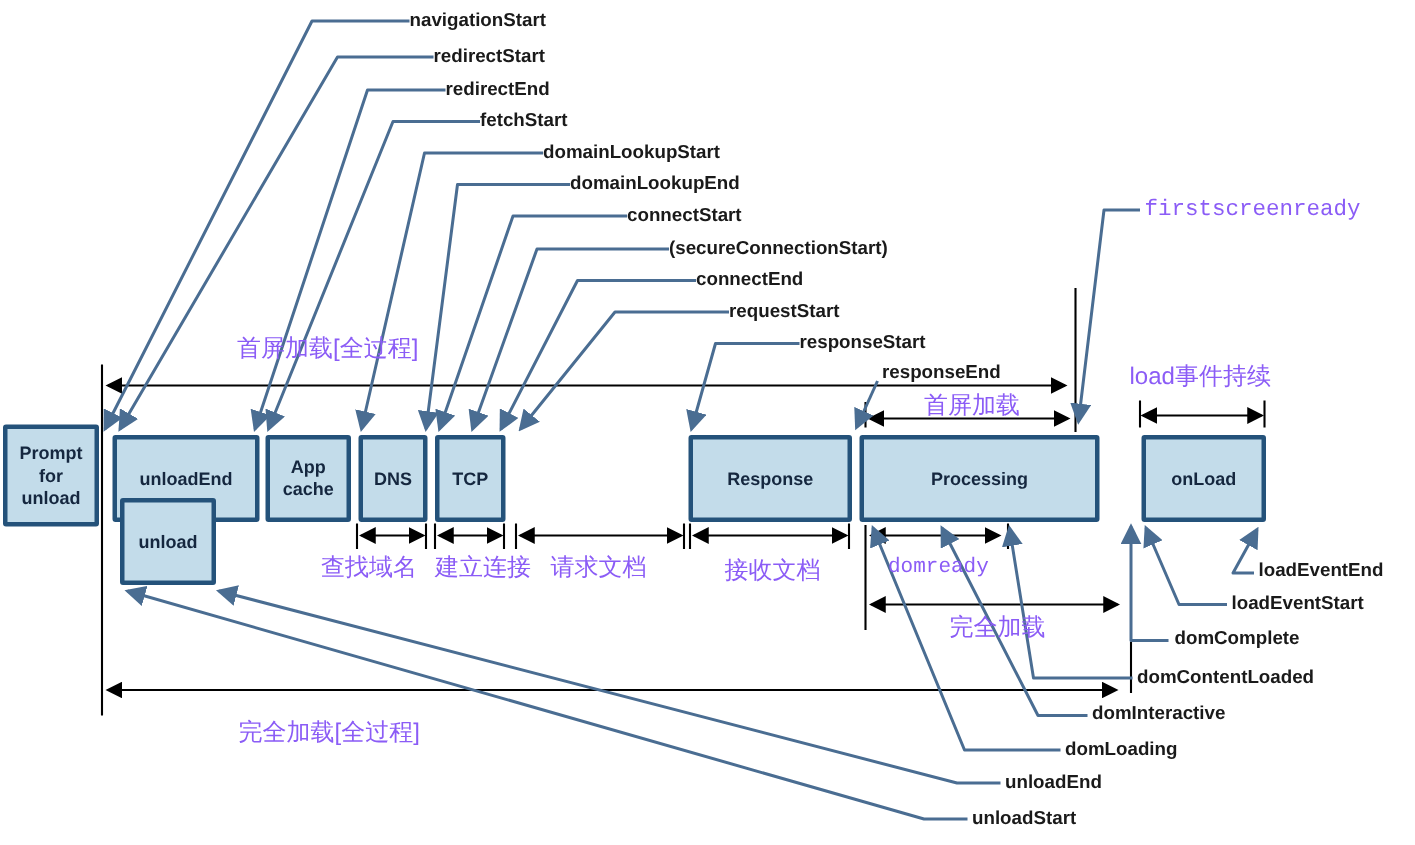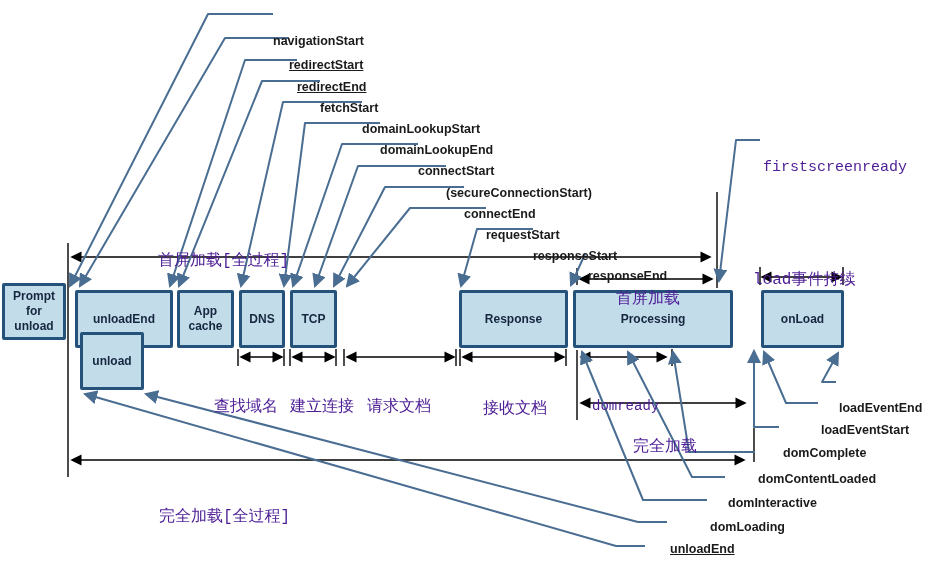--- a/index.html
+++ b/index.html
@@ -8,25 +8,25 @@
     font-family:"Liberation Sans",sans-serif;
   }
   .lines{position:absolute;left:0;top:0;}
   .box{
     position:absolute;box-sizing:border-box;
     background:#c3dcea;border:3px solid #24527a;border-radius:2px;
     display:flex;align-items:center;justify-content:center;text-align:center;
     font-weight:bold;font-size:12px;line-height:1.25;color:#15273f;
   }
   .lbl{
-    position:absolute;font-weight:bold;font-size:12.5px;color:#1a1a1a;white-space:nowrap;margin-top:28px;
+    position:absolute;font-weight:bold;font-size:12.5px;color:#1a1a1a;white-space:nowrap;
   }
-  .lbl.u{text-decoration:underline;}
-  .red{color:#4c1d95;font-weight:normal;}
-  .cjk{font-size:16px;font-family:Liberation Mono, monospace;font-weight:normal;}
+  .lbl.u{}
+  .red{color:#8b5cf6;font-weight:normal;}
+  .cjk{font-size:16px;font-family:Liberation Sans, sans-serif;font-weight:normal;}
   .mono{font-family:"Liberation Mono","DejaVu Sans Mono",monospace;font-size:14px;font-weight:normal;}
 </style>
 </head>
 <body>
 
 <div class="stage">
 
   <svg class="lines" width="943" height="563" viewBox="0 0 943 563">
     <defs>
       <marker id="ab" viewBox="0 0 10 10" refX="8.5" refY="5" markerWidth="8" markerHeight="8" orient="auto-start-reverse">
@@ -84,21 +84,21 @@
       <path d="M725,477 L692,477 L628,352" marker-end="url(#al)"></path>
       <path d="M755,452 L689,452 L673,352" marker-end="url(#al)"></path>
       <path d="M779,427 L754,427 L754,351" marker-end="url(#al)"></path>
       <path d="M818,403 L786,403 L764,352" marker-end="url(#al)"></path>
       <path d="M836,382 L822,382 L838,353" marker-end="url(#al)"></path>
       <path d="M667,522 L638,522 L146,394" marker-end="url(#al)"></path>
       <path d="M645,546 L616,546 L85,394" marker-end="url(#al)"></path>
     </g>
   </svg>
 
-  <div class="box" style="left:2px;top:283px;width:64px;height:57px">Prompt for unload</div>
+  <div class="box" style="left:2px;top:283px;width:64px;height:68px">Prompt for unload</div>
   <div class="box" style="left:75px;top:290px;width:98px;height:58px">unloadEnd</div>
   <div class="box" style="left:80px;top:332px;width:64px;height:58px;z-index:2">unload</div>
   <div class="box" style="left:177px;top:290px;width:57px;height:58px">App cache</div>
   <div class="box" style="left:239px;top:290px;width:46px;height:58px">DNS</div>
   <div class="box" style="left:290px;top:290px;width:47px;height:58px">TCP</div>
   <div class="box" style="left:459px;top:290px;width:109px;height:58px">Response</div>
   <div class="box" style="left:573px;top:290px;width:160px;height:58px">Processing</div>
   <div class="box" style="left:761px;top:290px;width:83px;height:58px">onLoad</div>
 
   <div class="lbl" style="left:273px;top:6px">navigationStart</div>

